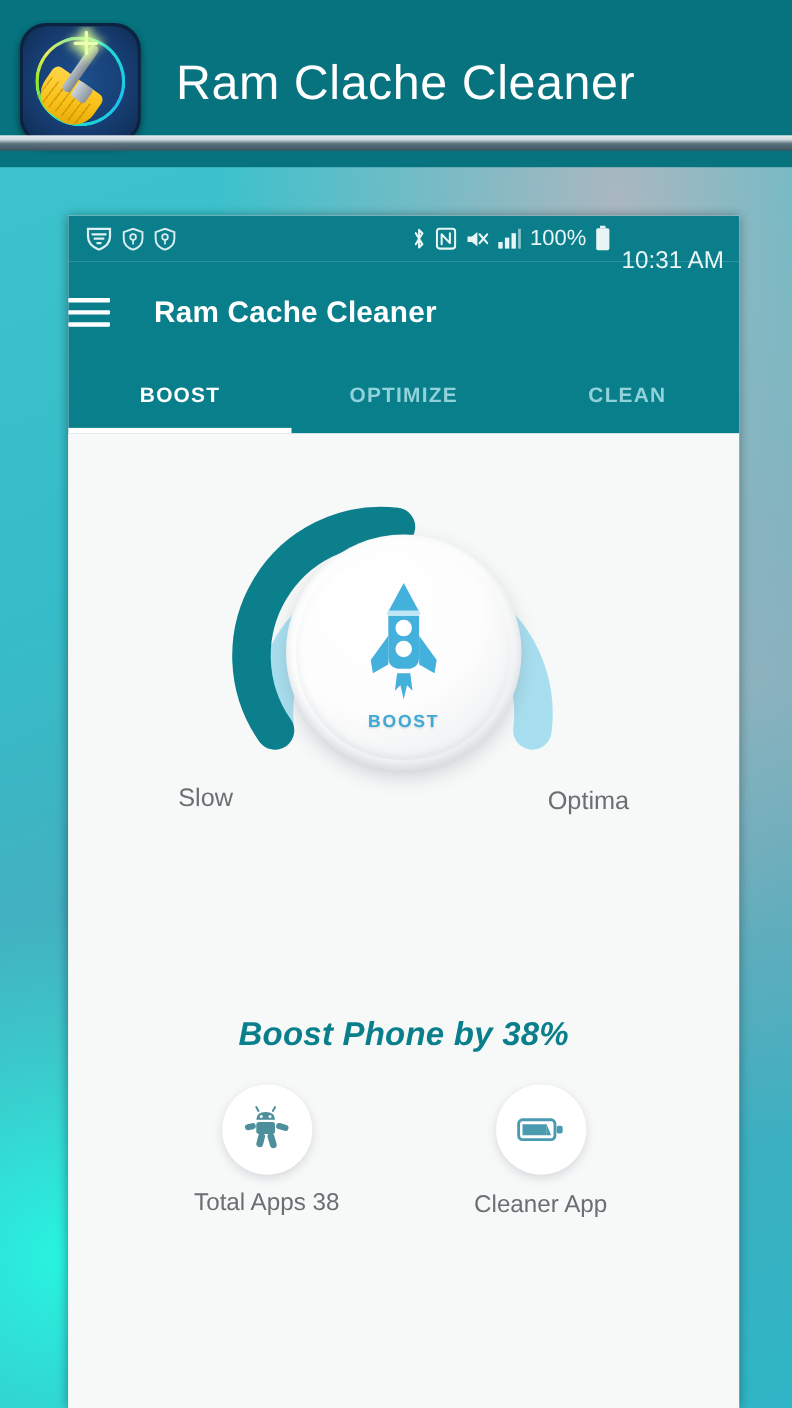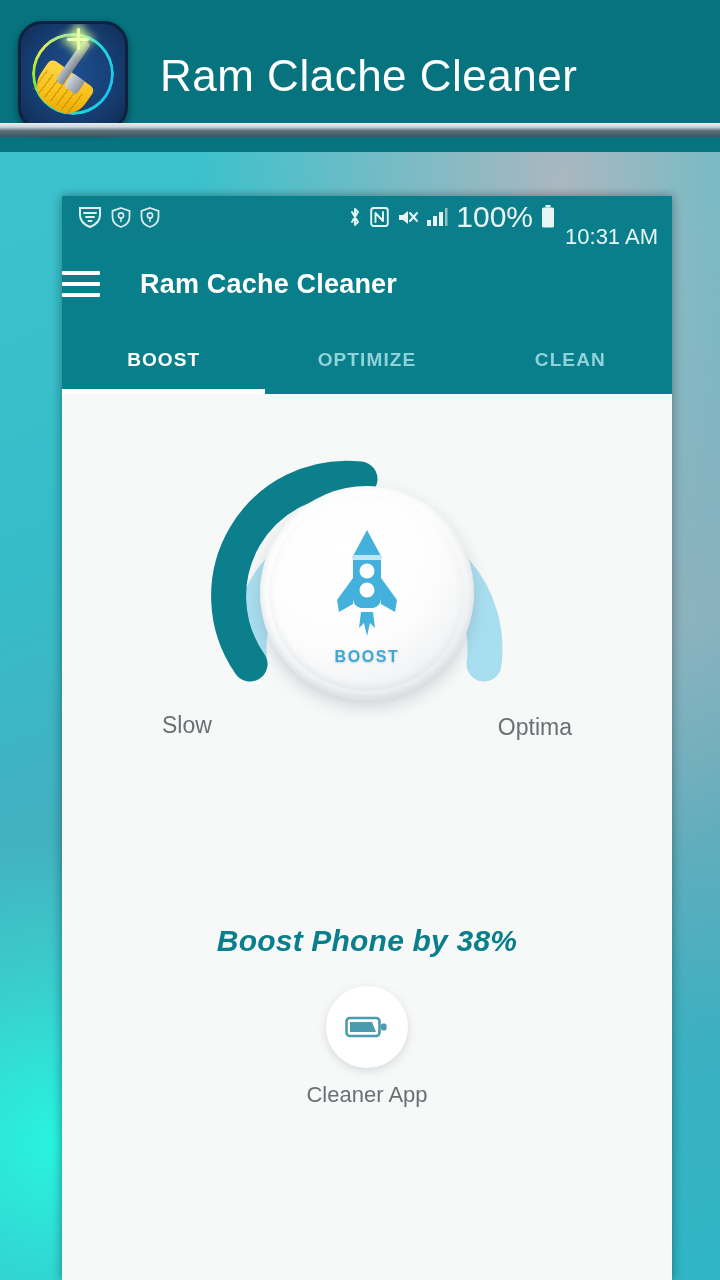--- a/index.html
+++ b/index.html
@@ -107,21 +107,21 @@
   }
 
   
   #status-bar {
     height:42px; background:#0b7e8b;
     display:flex; align-items:center; padding:0 14px 0 16px;
     color:#d8eef0;
   }
   #status-left { display:flex; align-items:center; gap:9px; }
   #status-right { margin-left:auto; display:flex; align-items:center; gap:8px; }
-  #status-right .pct { font-size:30px; letter-spacing:0; color:#e7f5f6;text-align:right; }
+  #status-right .pct { font-size:20px; letter-spacing:0; color:#e7f5f6;text-align:right; }
   #status-right .clock { font-size:22px; color:#e7f5f6; margin-left:2px;margin-top:40px; }
   .sicon { display:block; }
 
   
   #app-bar {
     height:92px; background:#0a7f8c;
     display:flex; align-items:center; 
   }
   #hamburger { width:38px; display:flex; flex-direction:column; gap:7px; cursor:pointer; }
   #hamburger i { display:block; height:4px; background:#fff; border-radius:1px; }
@@ -311,20 +311,38 @@
     </div>
 
     <div id="range-labels">
       <span>Slow</span>
       <span class="optima">Optima</span>
     </div>
 
     <div id="boost-percent">Boost Phone by 38%</div>
 
     <div id="stats">
+      <div class="stat apps">
+        <div class="stat-circle">
+          <svg width="46" height="46" viewBox="0 0 46 46">
+            <g fill="#4d8f9b">
+              <path d="M15 6 L13 2.5 M28 6 L30 2.5" stroke="#4d8f9b" stroke-width="1.8" stroke-linecap="round" fill="none"></path>
+              <path d="M13 14 Q13 7 21.5 7 Q30 7 30 14 Z"></path>
+              <circle cx="17.5" cy="11" r="1.4" fill="#ffffff"></circle>
+              <circle cx="25.5" cy="11" r="1.4" fill="#ffffff"></circle>
+              <rect x="13" y="16" width="17" height="11" rx="2.5"></rect>
+              <rect x="2.5" y="17.5" width="10" height="5.6" rx="2.8" transform="rotate(-12 7.5 20)"></rect>
+              <rect x="31" y="17.5" width="11.5" height="5.6" rx="2.8" transform="rotate(16 36 20)"></rect>
+              <rect x="14" y="26" width="6.2" height="13" rx="3" transform="rotate(14 17 32)"></rect>
+              <rect x="24" y="26" width="6.2" height="14" rx="3" transform="rotate(-16 27 32)"></rect>
+            </g>
+          </svg>
+        </div>
+        <div class="stat-label">Total Apps 38</div>
+      </div>
 
       <div class="stat">
         <div class="stat-circle">
           <svg width="44" height="28" viewBox="0 0 44 28">
             <rect x="1.5" y="5" width="33" height="18" rx="3.5" fill="none" stroke="#4a9ab0" stroke-width="2.6"></rect>
             <rect x="36" y="10.5" width="5.5" height="7" rx="1.8" fill="#4a9ab0"></rect>
             <path d="M5 9 H27 L27 19 H5 Z" fill="#4a9ab0"></path>
             <path d="M27 9 L31 19 H27 Z" fill="#4a9ab0"></path>
           </svg>
         </div>

